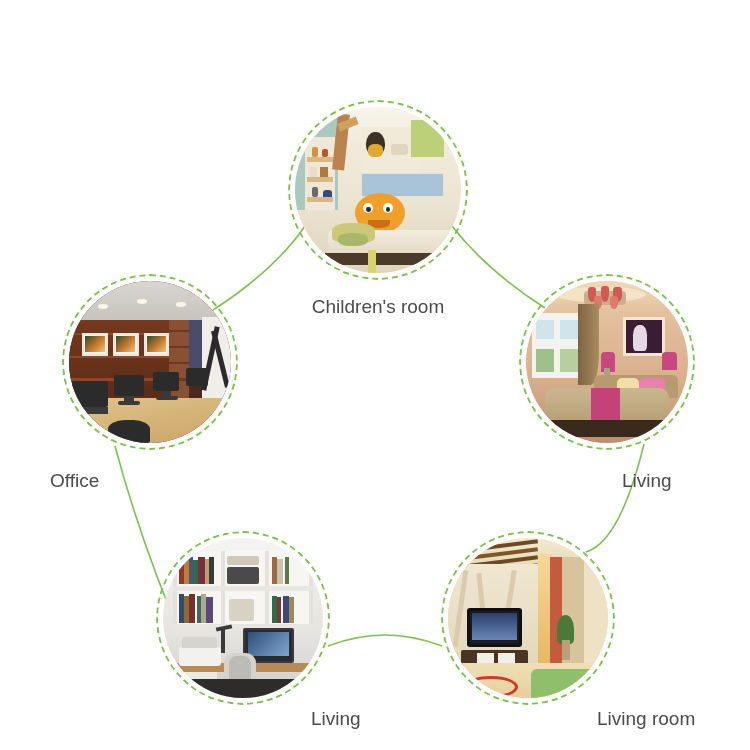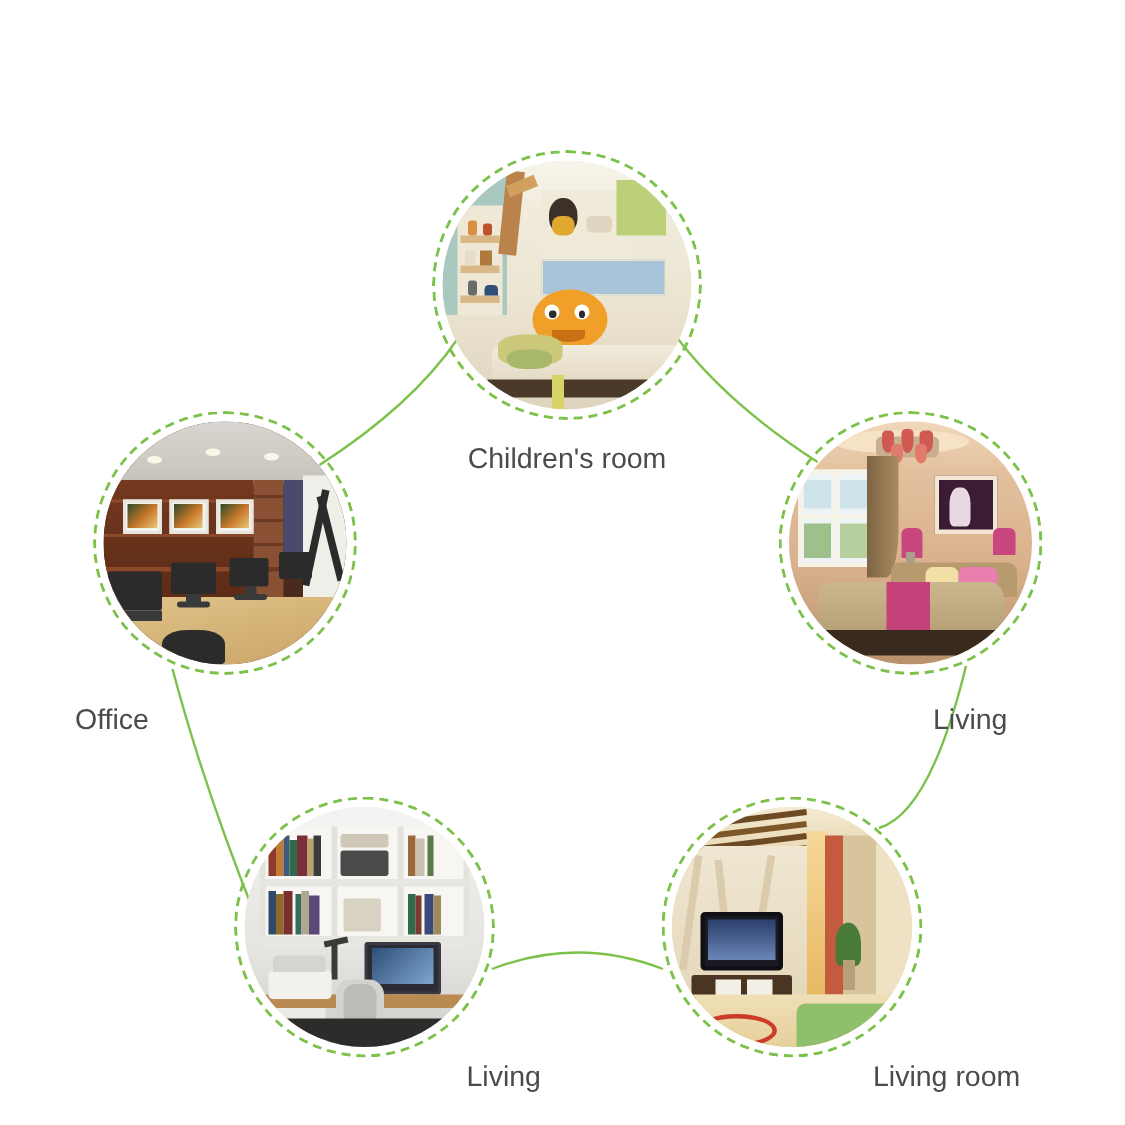--- a/index.html
+++ b/index.html
@@ -256,21 +256,21 @@
             <i style="left:31%;top:72%;width:11%;height:7%;background:#f2efe6;"></i>
             <i style="left:68%;top:48%;width:11%;height:18%;background:#4a7a38;border-radius:50% 50% 20% 20%;"></i>
             <i style="left:71%;top:64%;width:5%;height:12%;background:#b8a078;"></i>
             <i style="left:0;top:78%;width:100%;height:22%;background:linear-gradient(180deg,#f0dfb6,#e6cf9c);"></i>
             <i style="left:52%;top:82%;width:48%;height:18%;background:#8fbf6a;border-radius:6px 0 0 0;"></i>
             <i style="left:10%;top:86%;width:34%;height:14%;border:3px solid #cc3a28;border-radius:50%;box-sizing:border-box;"></i>
           </div>
         </div>
         <div class="scene-ring"></div>
       </div>
-      <div class="scene-label" style="left:582px; top:634px;">Living room</div>
+      <div class="scene-label" style="left:597px; top:634px;">Living room</div>
     </div>
 
     <div class="scene-node">
       <div class="scene-circle" style="left:156px; top:457px; width:174px; height:174px;">
         <div class="scene-photo">
           <div class="art art-study">
             <i style="left:0;top:0;width:100%;height:12%;background:#f4f3f1;"></i>
             <i style="left:6%;top:8%;width:88%;height:50%;background:#f7f6f3;"></i>
             <i style="left:6%;top:8%;width:3%;height:50%;background:#e4e2dd;"></i>
             <i style="left:36%;top:8%;width:2.5%;height:50%;background:#e4e2dd;"></i>

